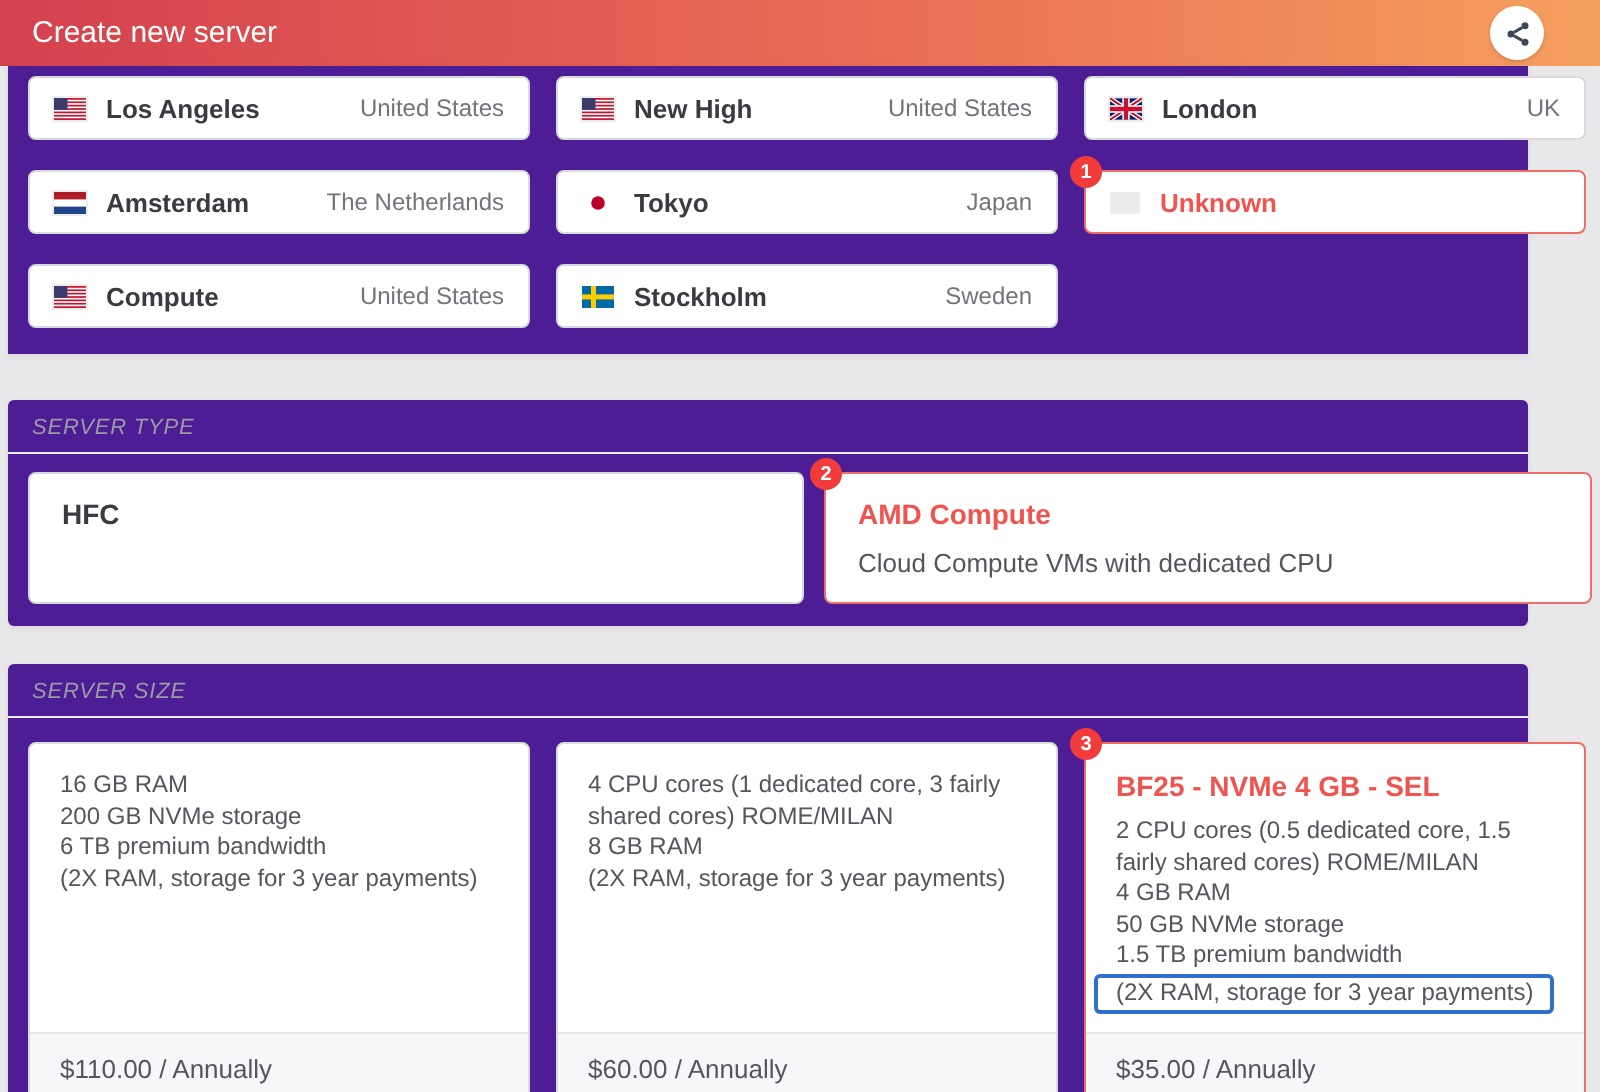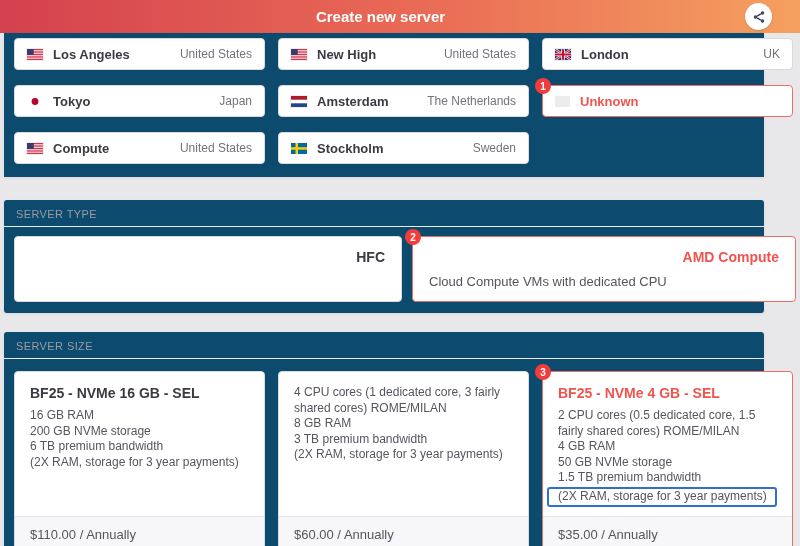--- a/index.html
+++ b/index.html
@@ -8,33 +8,33 @@
     width:800px; height:546px; overflow:hidden; position:relative;
     background:#e8e8ea;
     font-family:"Liberation Sans", sans-serif;
   }
   
   .header {
     height:33px; width:800px;
     background:linear-gradient(90deg,#d4414e 0%,#e96a55 52%,#f5a05f 100%);
     display:flex; align-items:center; padding:0 28px 0 16px;
   }
-  .header-title { flex:1; color:#ffffff; font-size:15px; font-weight:700;text-align:center; }
+  .header-title { flex:1; color:#ffffff; font-size:15px; font-weight:400; }
   .share-btn {
     width:27px; height:27px; border-radius:50%; background:#ffffff;
     display:flex; align-items:center; justify-content:center; cursor:pointer;
     box-shadow:0 1px 2px rgba(0,0,0,.15);
   }
   
-  .panel { background:#0c4a6e; margin-left:4px; width:760px; box-shadow:0 1px 3px rgba(0,0,0,.07); }
+  .panel { background:#4c1d95; margin-left:4px; width:760px; box-shadow:0 1px 3px rgba(0,0,0,.07); }
   .panel-2 { margin-top:23px; border-radius:3px; }
   .panel-3 { margin-top:19px; border-radius:3px 3px 0 0; height:230px; }
   .section-label {
     font-size:11px; color:#9b9ba3; letter-spacing:.4px;
-    padding:8px 16px 6px 12px; border-bottom:1px solid #ececef;
+    padding:8px 16px 6px 12px; border-bottom:1px solid #ececef;font-style:italic;
   }
   
   .loc-grid { display:grid; grid-template-columns:repeat(3,251px); gap:15px 13px; padding:5px 0 13px 10px; }
   .loc-card {
     position:relative; height:32px; background:#fff;
     border:1px solid #d9d9de; border-radius:4px;
     display:flex; align-items:center; gap:10px; padding:0 12px; cursor:pointer;
   }
   .loc-card.selected { border-color:#f06d65; }
   .loc-name { font-size:13px; font-weight:700; color:#3a3a41; }
@@ -49,21 +49,21 @@
     border-radius:50%; background:#f23c3c; color:#fff; font-size:10px; font-weight:700;
     display:flex; align-items:center; justify-content:center;
   }
   
   .type-grid { display:grid; grid-template-columns:388px 384px; gap:10px; padding:9px 0 11px 10px; }
   .type-card {
     position:relative; border:1px solid #d9d9de; border-radius:4px;
     padding:12px 16px 12px; cursor:pointer; background:#fff;
   }
   .type-card.selected { border-color:#f06d65; }
-  .type-title { font-size:14px; font-weight:700; color:#3a3a41; margin-bottom:9px;text-align:right; }
+  .type-title { font-size:14px; font-weight:700; color:#3a3a41; margin-bottom:9px; }
   .type-card.selected .type-title { color:#f0544f; }
   .type-desc { font-size:13px; color:#55555e; }
   
   .size-grid { display:grid; grid-template-columns:repeat(3,251px); gap:13px; padding:12px 0 13px 10px; }
   .size-card {
     position:relative; border:1px solid #d9d9de; border-radius:4px; background:#fff;
     display:flex; flex-direction:column; cursor:pointer;
   }
   .size-card.selected { border-color:#f06d65; }
   .size-body { flex:1; padding:13px 15px 9px; }
@@ -140,36 +140,36 @@
           <path d="M0,0 60,40 M60,0 0,40" stroke="#fff" stroke-width="9"></path>
           <path d="M0,0 60,40 M60,0 0,40" stroke="#C8102E" stroke-width="4"></path>
           <path d="M30,0 V40 M0,20 H60" stroke="#fff" stroke-width="14"></path>
           <path d="M30,0 V40 M0,20 H60" stroke="#C8102E" stroke-width="8"></path>
         </svg>
       <span class="loc-name">London</span>
       <span class="loc-country">UK</span>
     </div>
 
     <div class="loc-card">
-      <svg class="flag" viewBox="0 0 16 11" width="16" height="11">
-          <rect width="16" height="11" fill="#ffffff"></rect>
-          <circle cx="8" cy="5.5" r="3.4" fill="#BC002D"></circle>
-        </svg>
-      <span class="loc-name">Tokyo</span>
-      <span class="loc-country">Japan</span>
-    </div>
-
-    <div class="loc-card">
       <svg class="flag flag-bordered" viewBox="0 0 16 11" width="16" height="11">
           <rect width="16" height="11" fill="#fff"></rect>
           <rect width="16" height="3.7" fill="#AE1C28"></rect>
           <rect y="7.3" width="16" height="3.7" fill="#21468B"></rect>
         </svg>
       <span class="loc-name">Amsterdam</span>
       <span class="loc-country">The Netherlands</span>
+    </div>
+
+    <div class="loc-card">
+      <svg class="flag" viewBox="0 0 16 11" width="16" height="11">
+          <rect width="16" height="11" fill="#ffffff"></rect>
+          <circle cx="8" cy="5.5" r="3.4" fill="#BC002D"></circle>
+        </svg>
+      <span class="loc-name">Tokyo</span>
+      <span class="loc-country">Japan</span>
     </div>
 
     <div class="loc-card selected">
       <span class="badge">1</span>
       <span class="flag-unknown"></span>
       <span class="loc-name">Unknown</span>
       <span class="loc-country"></span>
     </div>
 
     <div class="loc-card">
@@ -219,34 +219,32 @@
 
   </div>
 </div>
 
 <div class="panel panel-3">
   <div class="section-label">SERVER SIZE</div>
   <div class="size-grid">
 
     <div class="size-card">
       <div class="size-body">
-        <div class="size-title">BF25 - NVMe 16 GB - SEL</div>
         <div class="size-spec">16 GB RAM</div>
         <div class="size-spec">200 GB NVMe storage</div>
         <div class="size-spec">6 TB premium bandwidth</div>
         <div class="size-spec">(2X RAM, storage for 3 year payments)</div>
       </div>
       <div class="size-footer">$110.00 / Annually</div>
     </div>
 
     <div class="size-card">
       <div class="size-body">
         <div class="size-spec">4 CPU cores (1 dedicated core, 3 fairly shared cores) ROME/MILAN</div>
         <div class="size-spec">8 GB RAM</div>
-        <div class="size-spec">3 TB premium bandwidth</div>
         <div class="size-spec">(2X RAM, storage for 3 year payments)</div>
       </div>
       <div class="size-footer">$60.00 / Annually</div>
     </div>
 
     <div class="size-card selected">
       <span class="badge">3</span>
       <div class="size-body">
         <div class="size-title">BF25 - NVMe 4 GB - SEL</div>
         <div class="size-spec">2 CPU cores (0.5 dedicated core, 1.5 fairly shared cores) ROME/MILAN</div>

